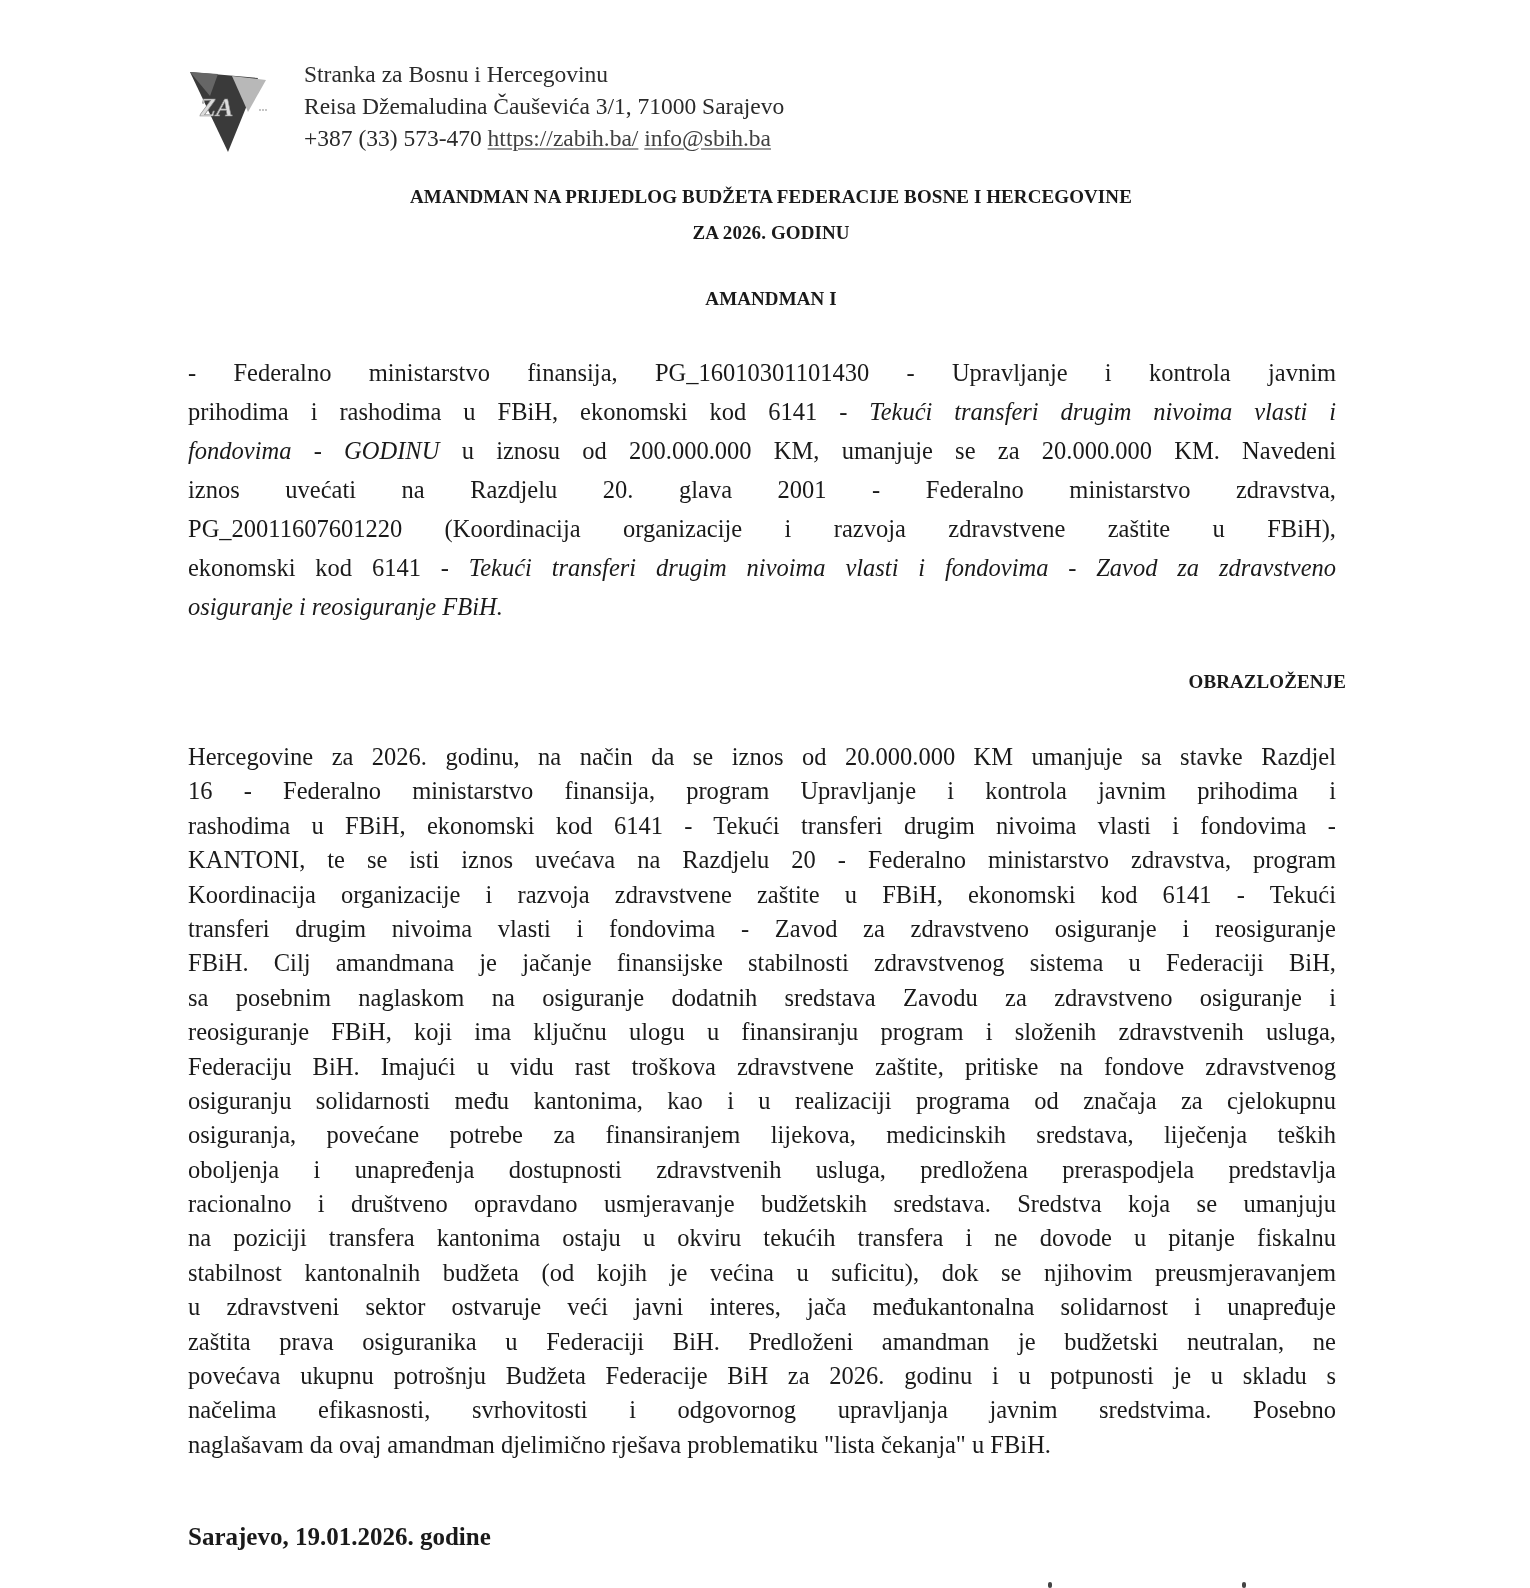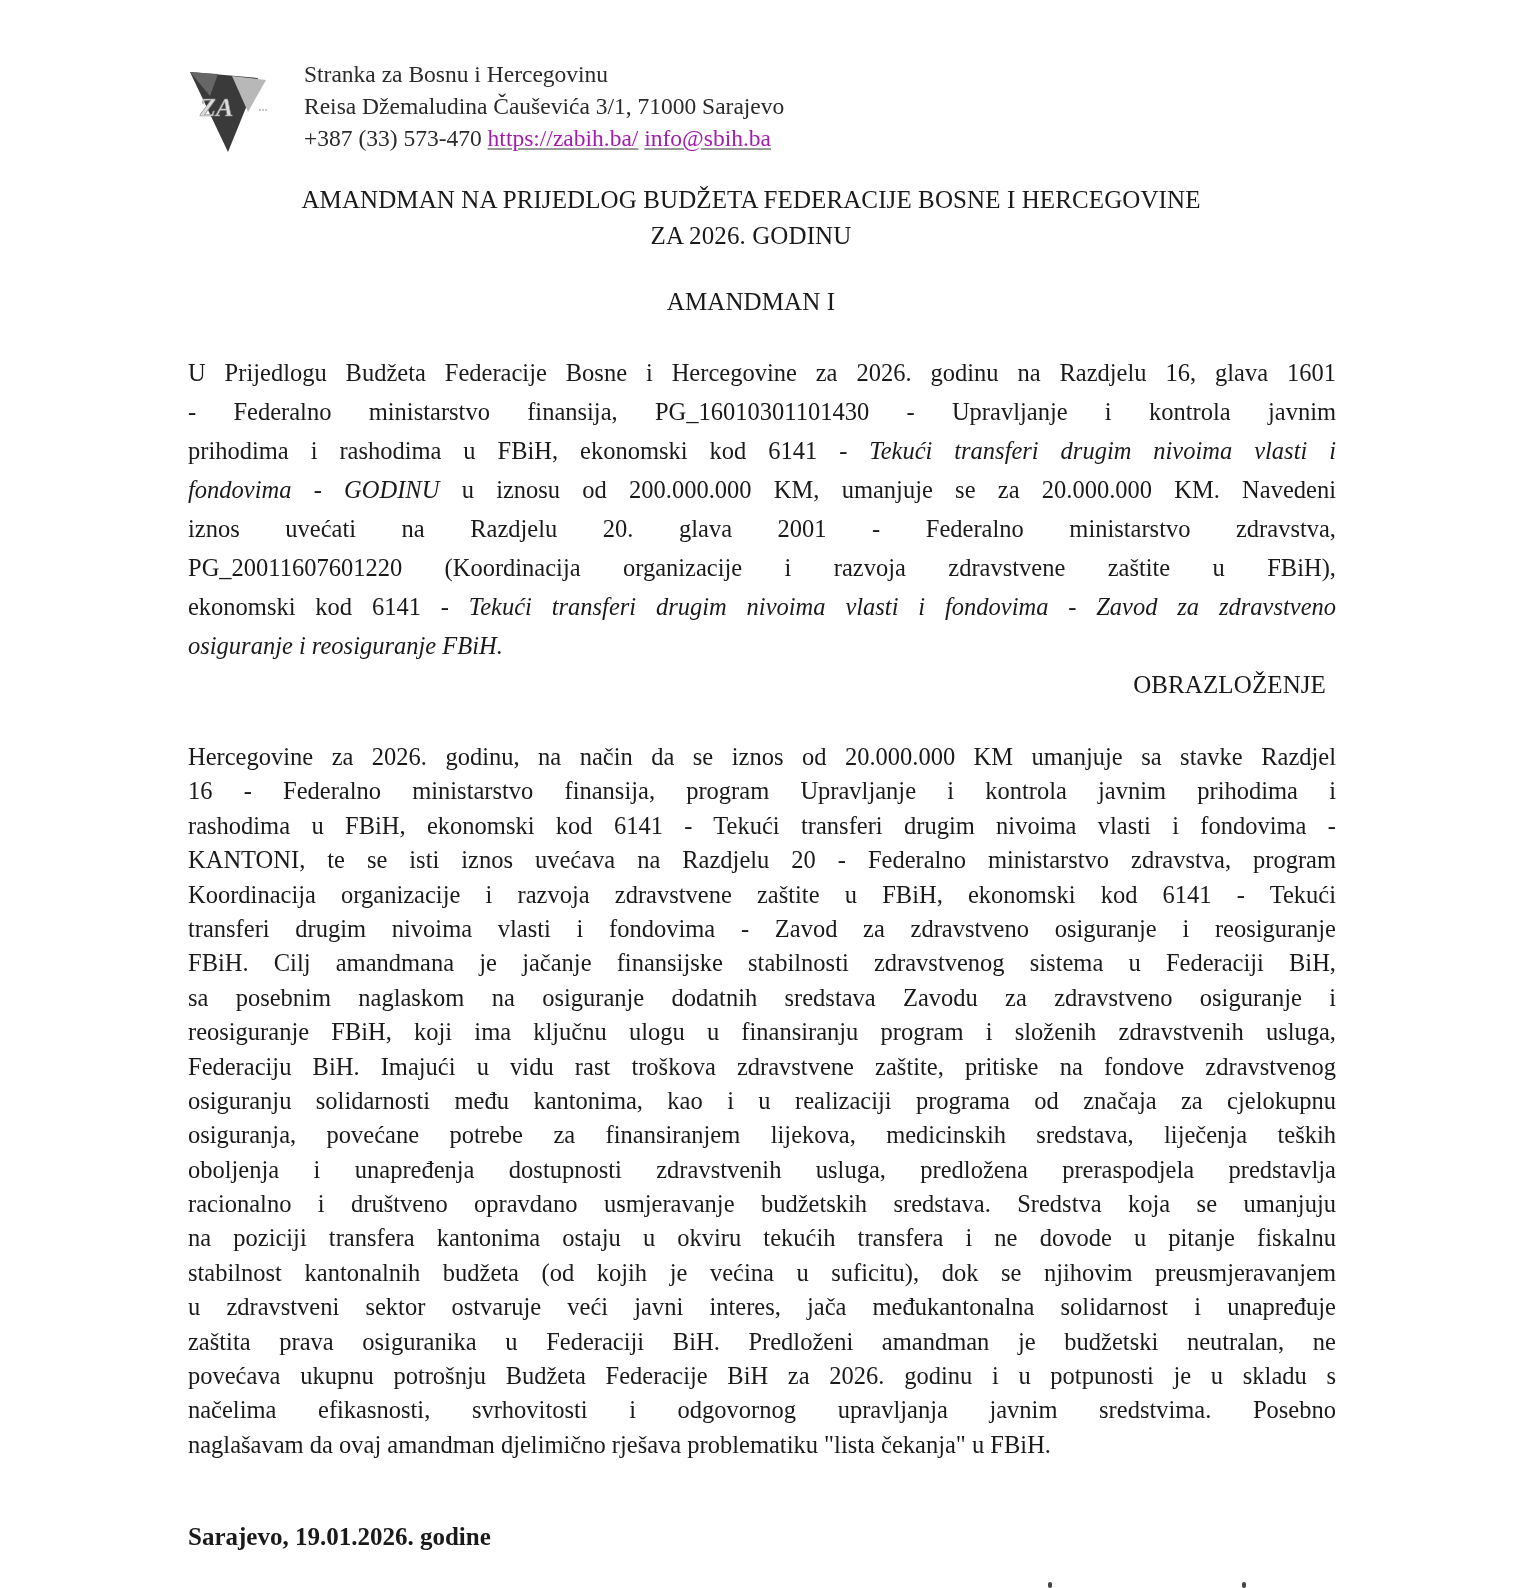--- a/index.html
+++ b/index.html
@@ -4,25 +4,25 @@
 <style>
   html, body { margin: 0; padding: 0; background: #ffffff; }
   body { width: 1530px; height: 1588px; position: relative; overflow: hidden;
          font-family: "Liberation Serif", "DejaVu Serif", serif; color: #1a1a1a; }
   .page { position: absolute; left: 0; top: 0; width: 1530px; height: 1588px; }
 
   
   .logo { position: absolute; left: 188px; top: 66px; width: 82px; height: 88px; }
   .lh { position: absolute; left: 304px; top: 58px; font-size: 23.5px; line-height: 32px; color: #2a2a2a; }
   .lh .ln { display: block; white-space: nowrap; }
-  .lh a { color: #a21caf; text-decoration: underline; text-decoration-color: #999; }
+  .lh a { color: #404040; text-decoration: underline; text-decoration-color: #999; }
 
   
-  .h { position: absolute; left: 176px; width: 1150px; text-align: center; font-weight: normal;
-       font-size: 25px; letter-spacing: 0.1px; }
+  .h { position: absolute; left: 196px; width: 1150px; text-align: center; font-weight: bold;
+       font-size: 19px; letter-spacing: 0.1px; }
   .h1a { top: 186px; }
   .h1b { top: 222px; }
   .h2 { top: 288px; }
   .h3 { top: 671px; text-align: right; }
 
   
   .para { position: absolute; left: 188px; width: 1148px; font-size: 24.5px; }
   .para .line { display: block; height: 39px; line-height: 39px; white-space: nowrap;
                 text-align: justify; text-align-last: justify; overflow: visible; }
   .para .line.last { text-align-last: left; }
@@ -57,21 +57,20 @@
       <a>https://zabih.ba/</a>
       <a>info@sbih.ba</a>
     </span>
   </div>
 
   <div class="h h1a">AMANDMAN NA PRIJEDLOG BUDŽETA FEDERACIJE BOSNE I HERCEGOVINE</div>
   <div class="h h1b">ZA 2026. GODINU</div>
   <div class="h h2">AMANDMAN I</div>
 
   <div class="para para1" id="para1">
-      <span class="line"><span>U Prijedlogu Budžeta Federacije Bosne i Hercegovine za 2026. godinu na Razdjelu 16, glava 1601</span></span>
       <span class="line"><span>- Federalno ministarstvo finansija, PG_16010301101430 - Upravljanje i kontrola javnim</span></span>
       <span class="line"><span>prihodima i rashodima u FBiH, ekonomski kod 6141 - </span><em>Tekući transferi drugim nivoima vlasti i</em></span>
       <span class="line"><em>fondovima - GODINU</em><span> u iznosu od 200.000.000 KM, umanjuje se za 20.000.000 KM. Navedeni</span></span>
       <span class="line"><span>iznos uvećati na Razdjelu 20. glava 2001 - Federalno ministarstvo zdravstva,</span></span>
       <span class="line"><span>PG_20011607601220 (Koordinacija organizacije i razvoja zdravstvene zaštite u FBiH),</span></span>
       <span class="line"><span>ekonomski kod 6141 - </span><em>Tekući transferi drugim nivoima vlasti i fondovima - Zavod za zdravstveno</em></span>
       <span class="line last"><em>osiguranje i reosiguranje FBiH.</em></span>
     </div>
 
   <div class="h h3">OBRAZLOŽENJE</div>

